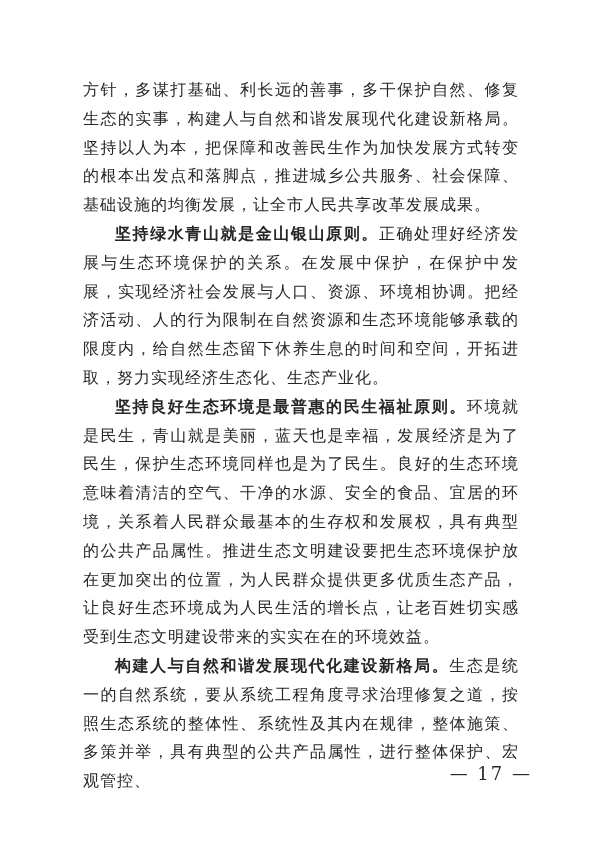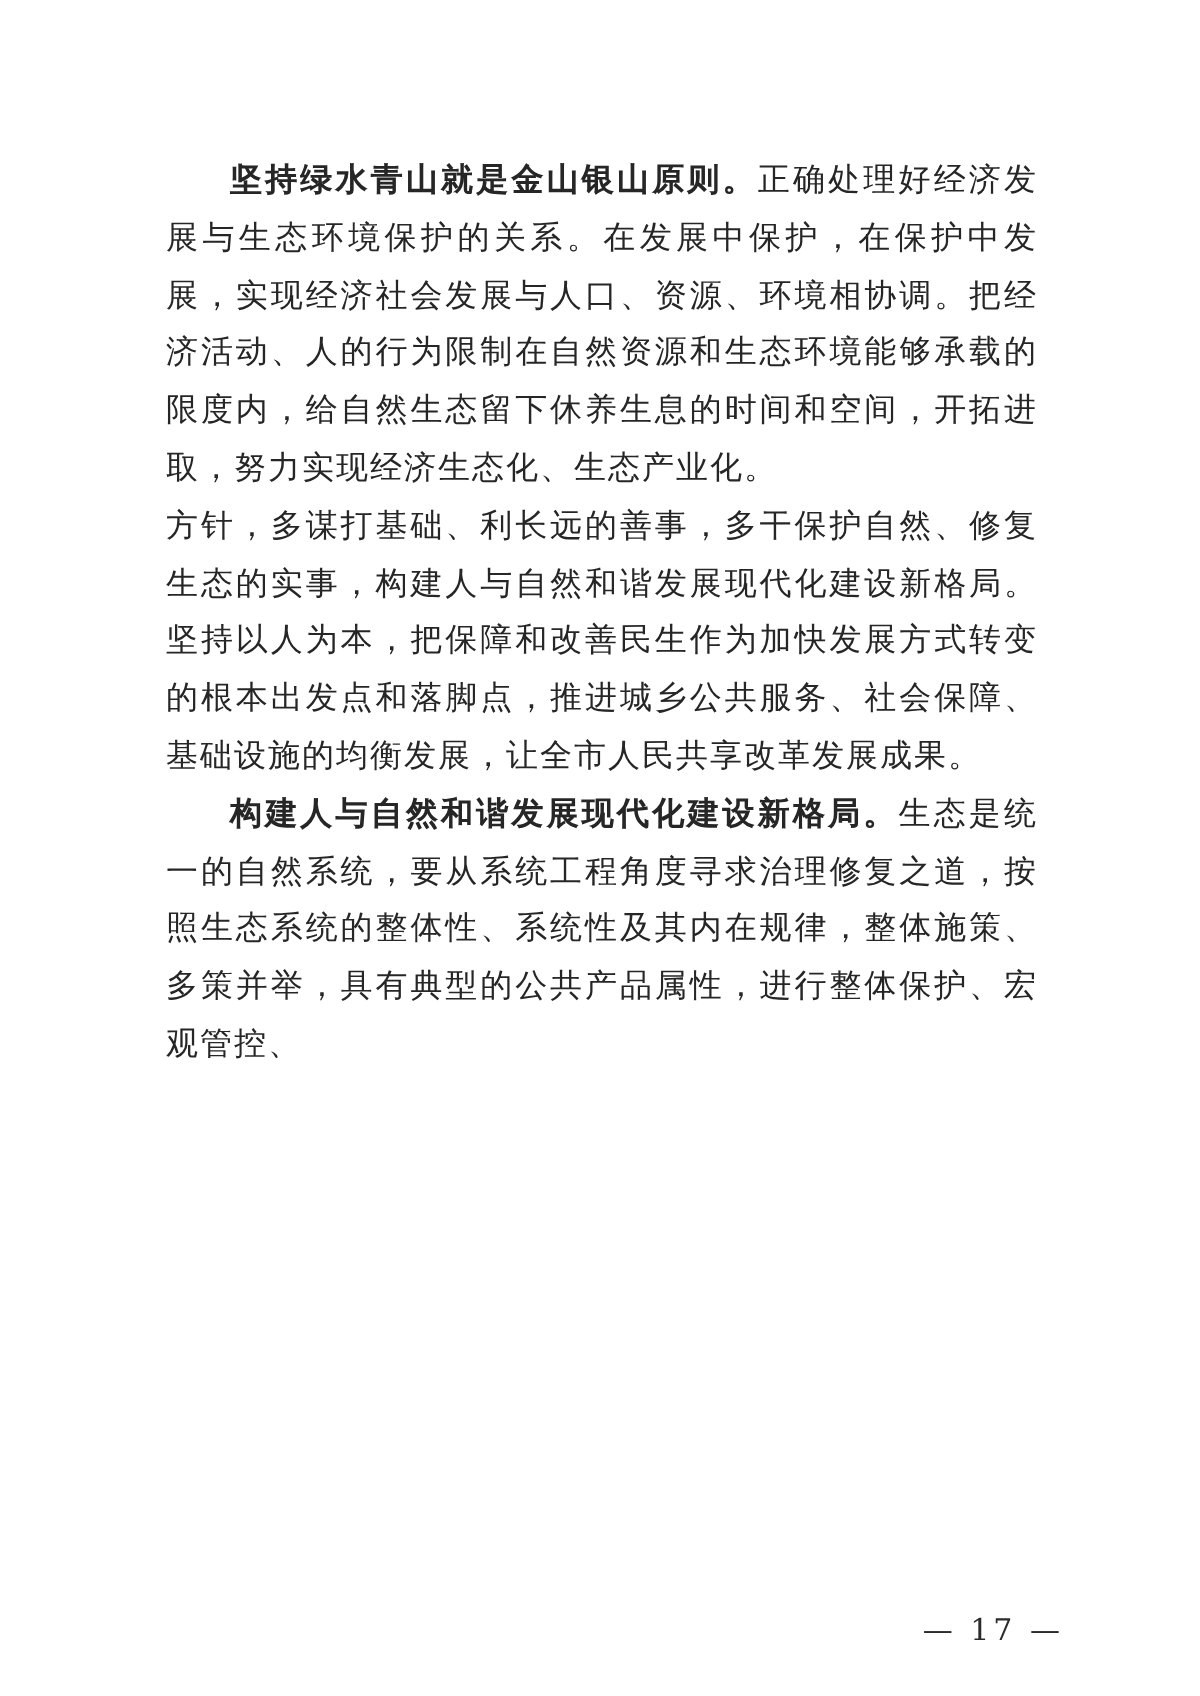--- a/index.html
+++ b/index.html
@@ -32,43 +32,46 @@
   }
   p.para.indent {
     text-indent: 2em;
   }
   .lead {
     font-weight: bold;
     font-family: "DejaVu Sans", "Liberation Sans", sans-serif;
   }
   .footer {
     position: absolute;
-    top: 806px;
+    top: 763px;
     right: 68px;
     color: #2b2b2b;
-    font-size: 15px;
+    font-size: 18px;
     letter-spacing: 2px;
     font-family: "DejaVu Serif", "Liberation Serif", serif;
   }
 </style>
 </head>
 <body>
 
 <div class="page">
 
   <div class="content">
 
+    <p class="para">
+      <span class="lead"></span><span>方针，多谋打基础、利长远的善事，多干保护自然、修复生态的实事，构建人与自然和谐发展现代化建设新格局。坚持以人为本，把保障和改善民生作为加快发展方式转变的根本出发点和落脚点，推进城乡公共服务、社会保障、基础设施的均衡发展，让全市人民共享改革发展成果。</span>
+    </p>
+
     <p class="para indent">
       <span class="lead">坚持绿水青山就是金山银山原则。</span><span>正确处理好经济发展与生态环境保护的关系。在发展中保护，在保护中发展，实现经济社会发展与人口、资源、环境相协调。把经济活动、人的行为限制在自然资源和生态环境能够承载的限度内，给自然生态留下休养生息的时间和空间，开拓进取，努力实现经济生态化、生态产业化。</span>
     </p>
 
-    <p class="para">
-      <span class="lead"></span><span>方针，多谋打基础、利长远的善事，多干保护自然、修复生态的实事，构建人与自然和谐发展现代化建设新格局。坚持以人为本，把保障和改善民生作为加快发展方式转变的根本出发点和落脚点，推进城乡公共服务、社会保障、基础设施的均衡发展，让全市人民共享改革发展成果。</span>
+    <p class="para indent">
+      <span class="lead">坚持良好生态环境是最普惠的民生福祉原则。</span><span>环境就是民生，青山就是美丽，蓝天也是幸福，发展经济是为了民生，保护生态环境同样也是为了民生。良好的生态环境意味着清洁的空气、干净的水源、安全的食品、宜居的环境，关系着人民群众最基本的生存权和发展权，具有典型的公共产品属性。推进生态文明建设要把生态环境保护放在更加突出的位置，为人民群众提供更多优质生态产品，让良好生态环境成为人民生活的增长点，让老百姓切实感受到生态文明建设带来的实实在在的环境效益。</span>
     </p>
-
 
     <p class="para indent">
       <span class="lead">构建人与自然和谐发展现代化建设新格局。</span><span>生态是统一的自然系统，要从系统工程角度寻求治理修复之道，按照生态系统的整体性、系统性及其内在规律，整体施策、多策并举，具有典型的公共产品属性，进行整体保护、宏观管控、</span>
     </p>
 
   </div>
 
   <div class="footer">— 17 —</div>
 
 </div>

